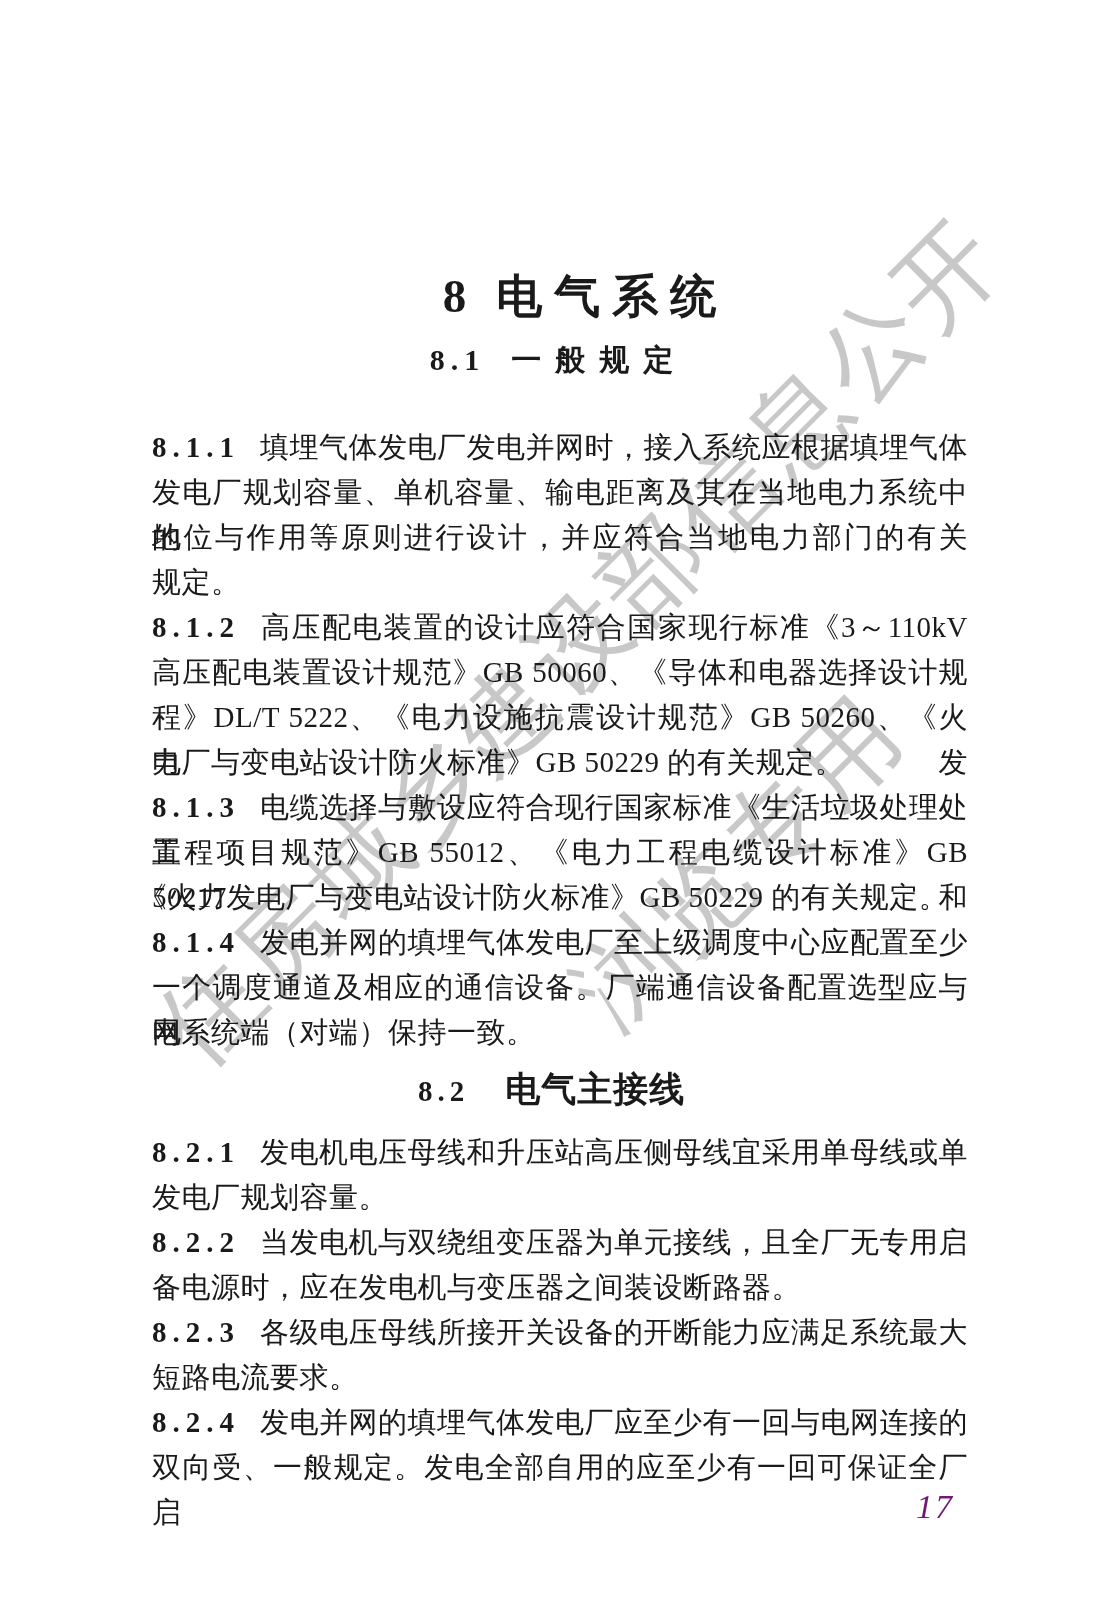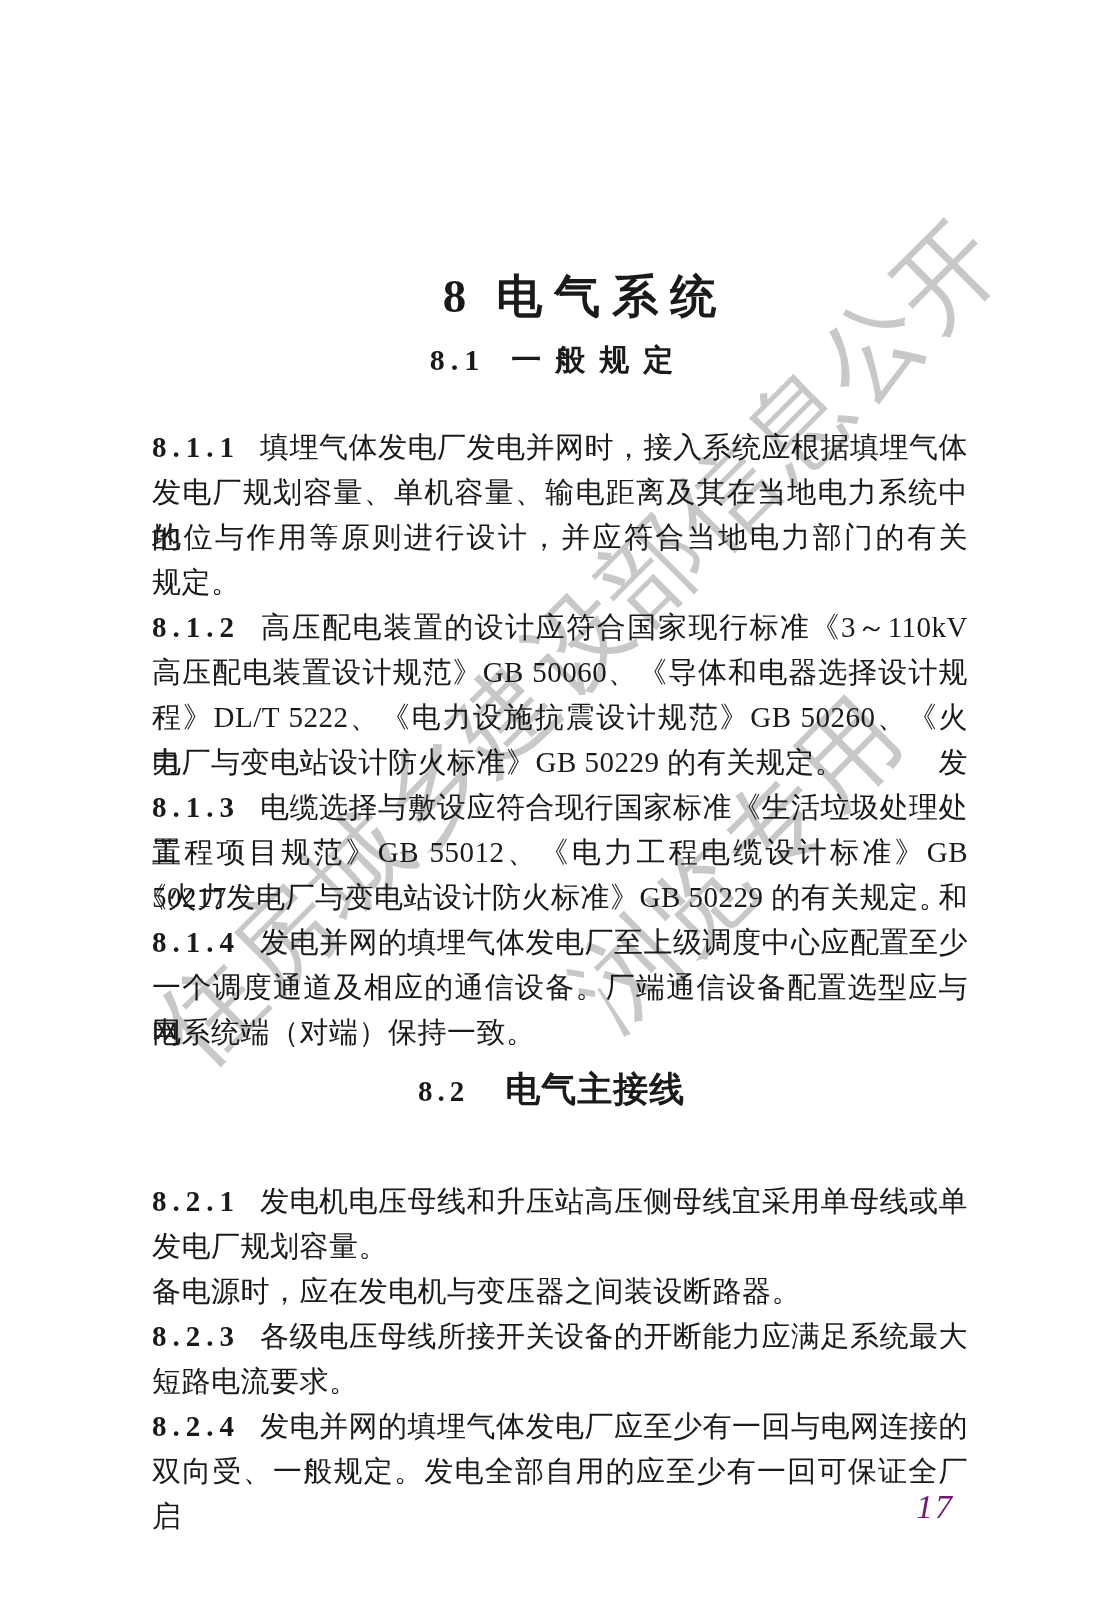--- a/index.html
+++ b/index.html
@@ -82,21 +82,21 @@
   }
 
   
   .body-col {
     position: absolute;
     left: 152px;
     width: 816px;
     z-index: 1;
   }
   #body1 { top: 425px; }
-  #body2 { top: 1179px; }
+  #body2 { top: 1130px; }
   .bline {
     height: 45px;
     line-height: 45px;
     font-size: 29px;
     letter-spacing: 0.5px;
     overflow: visible;
   }
   .bline.full {
     text-align: justify;
     text-align-last: justify;
@@ -159,20 +159,21 @@
   </div>
 
   <div class="center-row" id="sec2-heading">
     <span class="h-num">8.2</span><span class="h-text">电气主接线</span>
   </div>
 
   <div class="body-col" id="body2">
     <div class="bline full"><span class="num">8.2.1</span><span>发电机电压母线和升压站高压侧母线宜采用单母线或单</span></div>
     <div class="bline">发电厂规划容量。</div>
 
+    <div class="bline full"><span class="num">8.2.2</span><span>当发电机与双绕组变压器为单元接线，且全厂无专用启</span></div>
     <div class="bline">备电源时，应在发电机与变压器之间装设断路器。</div>
 
     <div class="bline full"><span class="num">8.2.3</span><span>各级电压母线所接开关设备的开断能力应满足系统最大</span></div>
     <div class="bline">短路电流要求。</div>
 
     <div class="bline full"><span class="num">8.2.4</span><span>发电并网的填埋气体发电厂应至少有一回与电网连接的</span></div>
     <div class="bline full">双向受、一般规定。发电全部自用的应至少有一回可保证全厂启</div>
   </div>
 
   <div id="page-number">17</div>

